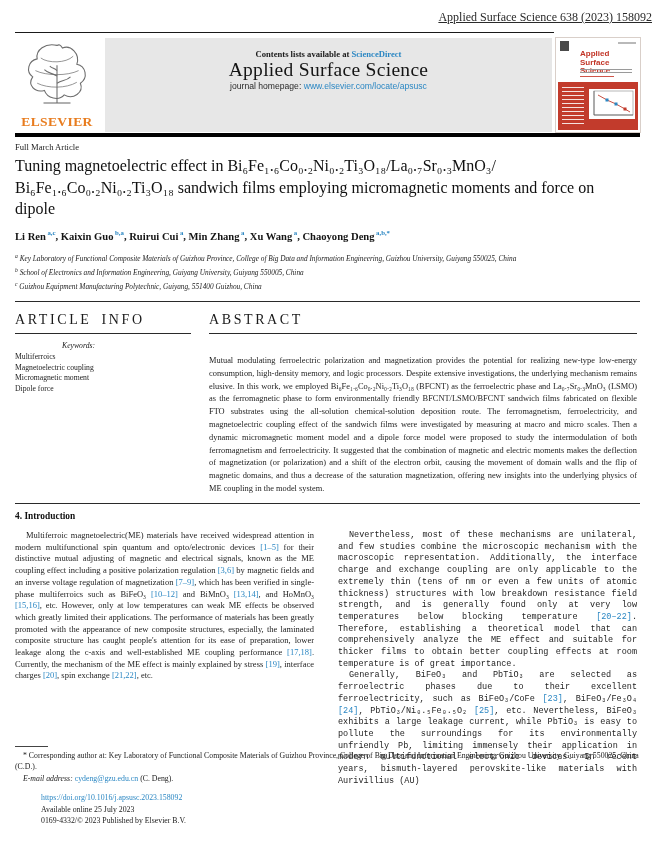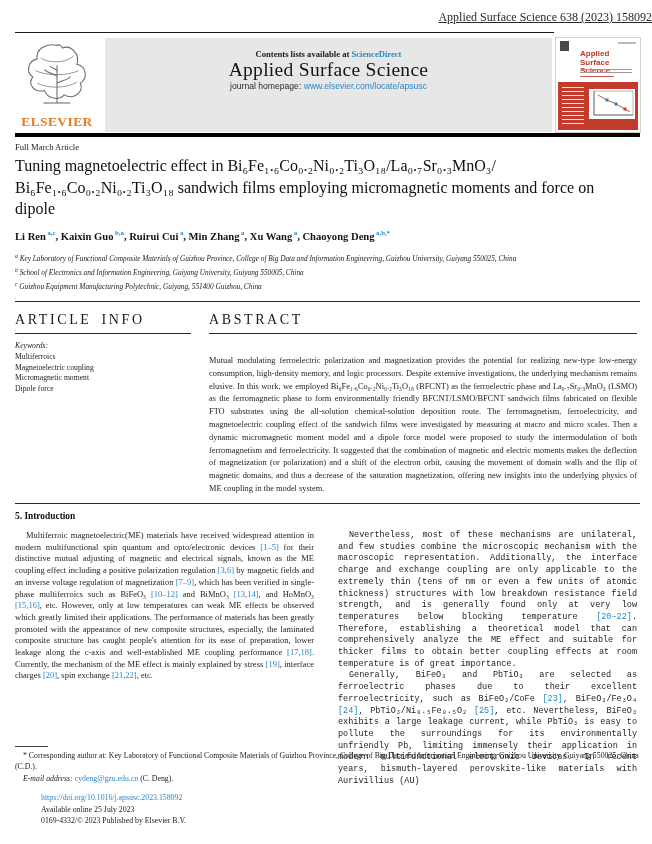--- a/index.html
+++ b/index.html
@@ -43,21 +43,21 @@
   .a-sup{font-size:6.8px;color:#2b87c3;margin-left:1.5px;font-weight:600;}
   .affiliations{left:15px;top:251px;width:630px;font-size:7.3px;font-style:italic;line-height:10.6px;color:#222;}
   .affil sup{font-size:5.6px;}
   .rule-1{top:301px;left:15px;width:625px;border-top:1px solid #2a2a2a;height:0;}
   
   .info-col{left:15px;top:312px;width:176px;}
   .abstract-col{left:209px;top:312px;width:428px;}
   .col-heading{font-size:14px;letter-spacing:2.6px;word-spacing:4px;color:#1a1a1a;}
   .col-rule{border-top:1px solid #2a2a2a;height:0;margin-top:5px;}
   .keywords{margin-top:7px;font-size:7.7px;line-height:10.8px;color:#222;}
-  .kw-label{font-style:italic;}
+  .kw-label{font-style:italic;margin-left:47px;}
   .abstract-text{margin-top:21px;font-size:8.4px;line-height:12.8px;text-align:justify;color:#1d1d1d;}
   .rule-2{top:503px;left:15px;width:625px;border-top:1px solid #2a2a2a;height:0;}
   
   .section-heading{left:15px;top:511px;font-size:9.4px;font-weight:bold;margin:0;color:#111;}
   .col-left{left:15px;top:530px;width:299px;}
   .col-right{left:338px;top:530px;width:299px;font-family:Liberation Mono, monospace;}
   .body-para{margin:0;font-size:8.5px;line-height:11.7px;text-align:justify;text-indent:11px;color:#1d1d1d;}
   .cite{color:#2b87c3;}
   
   .fn-rule{top:746px;left:15px;width:33px;border-top:1px solid #444;height:0;}
@@ -152,21 +152,21 @@
   </div>
 
   <div class="abs abstract-col">
     <div class="col-heading">ABSTRACT</div>
     <div class="col-rule"></div>
     <div class="abstract-text">Mutual modulating ferroelectric polarization and magnetization provides the potential for realizing new-type low-energy consumption, high-density memory, and logic processors. Despite extensive investigations, the underlying mechanism remains elusive. In this work, we employed Bi₆Fe₁.₆Co₀.₂Ni₀.₂Ti₃O₁₈ (BFCNT) as the ferroelectric phase and La₀.₇Sr₀.₃MnO₃ (LSMO) as the ferromagnetic phase to form environmentally friendly BFCNT/LSMO/BFCNT sandwich films fabricated on flexible FTO substrates using the all-solution chemical-solution deposition route. The ferromagnetism, ferroelectricity, and magnetoelectric coupling effect of the sandwich films were investigated by measuring at macro and micro scales. Then a dynamic micromagnetic moment model and a dipole force model were proposed to study the intermodulation of both ferromagnetism and ferroelectricity. It suggested that the combination of magnetic and electric moments makes the deflection of magnetization (or polarization) and a shift of the electron orbit, causing the movement of domain walls and the flip of magnetic domains, and thus a decrease of the saturation magnetization, offering new insights into the underlying physics of ME coupling in the model system.</div>
   </div>
 
   <div class="abs rule-2"></div>
 
-  <h2 class="abs section-heading">5. Introduction</h2>
+  <h2 class="abs section-heading">4. Introduction</h2>
 
   <div class="abs col-left">
     <p class="body-para">Multiferroic magnetoelectric(ME) materials have received widespread attention in modern multifunctional spin quantum and opto/electronic devices <span class="cite">[1–5]</span> for their distinctive mutual adjusting of magnetic and electrical signals, known as the ME coupling effect including a positive polarization regulation <span class="cite">[3,6]</span> by magnetic fields and an inverse voltage regulation of magnetization <span class="cite">[7–9]</span>, which has been verified in single-phase multiferroics such as BiFeO₃ <span class="cite">[10–12]</span> and BiMnO₃ <span class="cite">[13,14]</span>, and HoMnO₃ <span class="cite">[15,16]</span>, etc. However, only at low temperatures can weak ME effects be observed which greatly limited their applications. The performance of materials has been greatly promoted with the appearance of new composite structures, especially, the laminated composite structure has caught people's attention for its ease of preparation, lower leakage along the c-axis and well-established ME coupling performance <span class="cite">[17,18]</span>. Currently, the mechanism of the ME effect is mainly explained by stress <span class="cite">[19]</span>, interface charges <span class="cite">[20]</span>, spin exchange <span class="cite">[21,22]</span>, etc.</p>
   </div>
   <div class="abs col-right">
     <p class="body-para">Nevertheless, most of these mechanisms are unilateral, and few studies combine the microscopic mechanism with the macroscopic representation. Additionally, the interface charge and exchange coupling are only applicable to the extremely thin (tens of nm or even a few units of atomic thickness) structures with low breakdown resistance field strength, and is generally found only at very low temperatures below blocking temperature <span class="cite">[20–22]</span>. Therefore, establishing a theoretical model that can comprehensively analyze the ME effect and suitable for thicker films to obtain better coupling effects at room temperature is of great importance.</p>
     <p class="body-para">Generally, BiFeO₃ and PbTiO₃ are selected as ferroelectric phases due to their excellent ferroelectricity, such as BiFeO₃/CoFe <span class="cite">[23]</span>, BiFeO₃/Fe₃O₄ <span class="cite">[24]</span>, PbTiO₃/Ni₀.₅Fe₀.₅O₂ <span class="cite">[25]</span>, etc. Nevertheless, BiFeO₃ exhibits a large leakage current, while PbTiO₃ is easy to pollute the surroundings for its environmentally unfriendly Pb, limiting immensely their application in modern multifunctional electronic devices. In recent years, bismuth-layered perovskite-like materials with Aurivillius (AU)</p>
   </div>
 
   <div class="abs fn-rule"></div>

